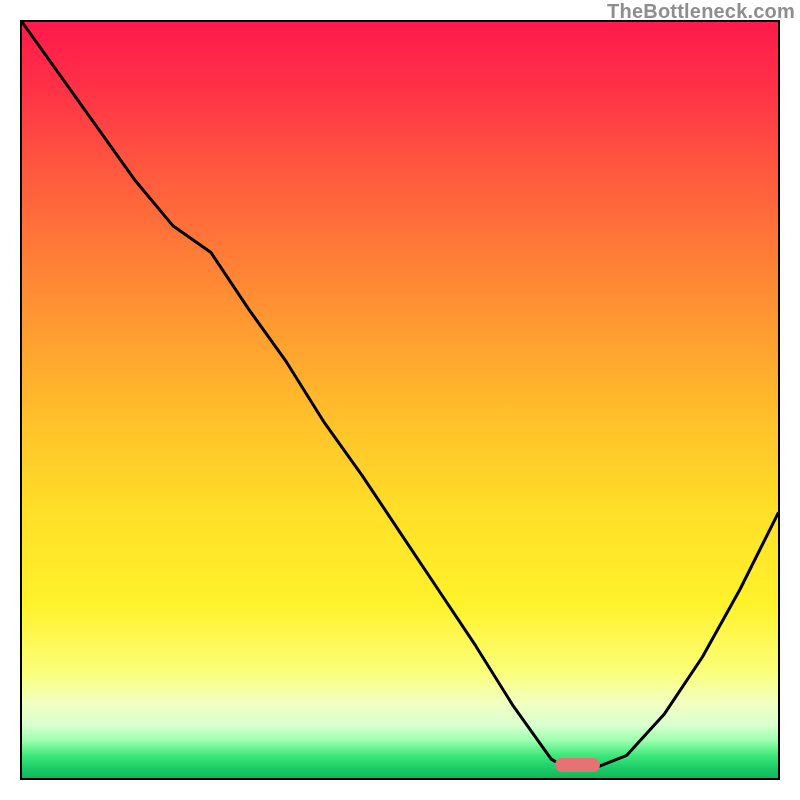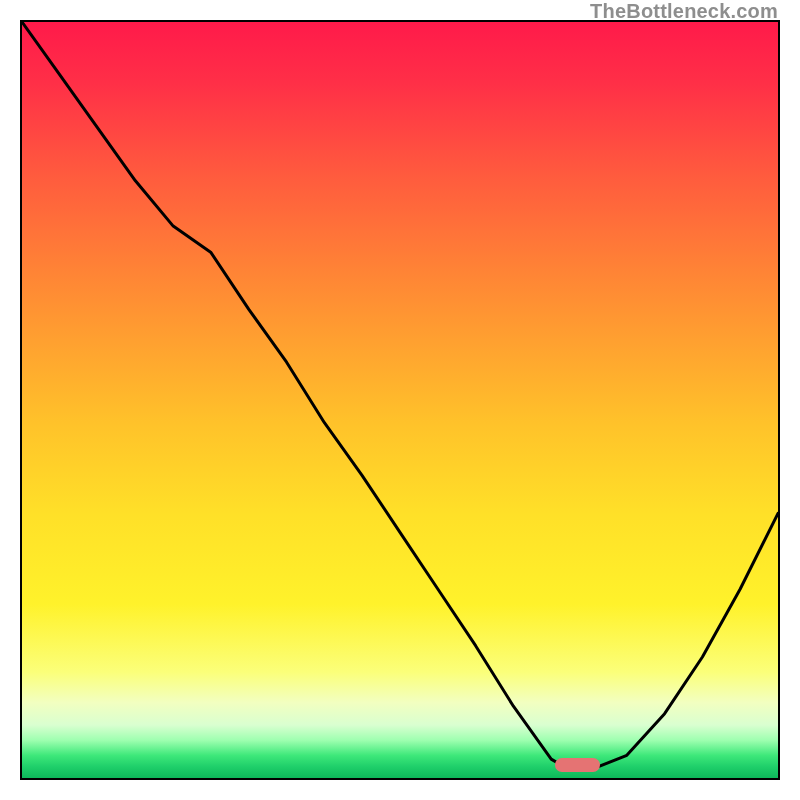--- a/index.html
+++ b/index.html
@@ -15,21 +15,21 @@
     left: 20px;
     top: 20px;
     width: 760px;
     height: 760px;
     border: 2px solid #000000;
     box-sizing: border-box;
     overflow: hidden;
   }
   .watermark {
     position: absolute;
-    right: 22px;
+    right: 5px;
     top: 0px;
     font-size: 20px;
     font-weight: bold;
     color: #8e8e8e;
     letter-spacing: 0.2px;
   }
   .gradient {
     position: absolute;
     left: 0;
     top: 0;

